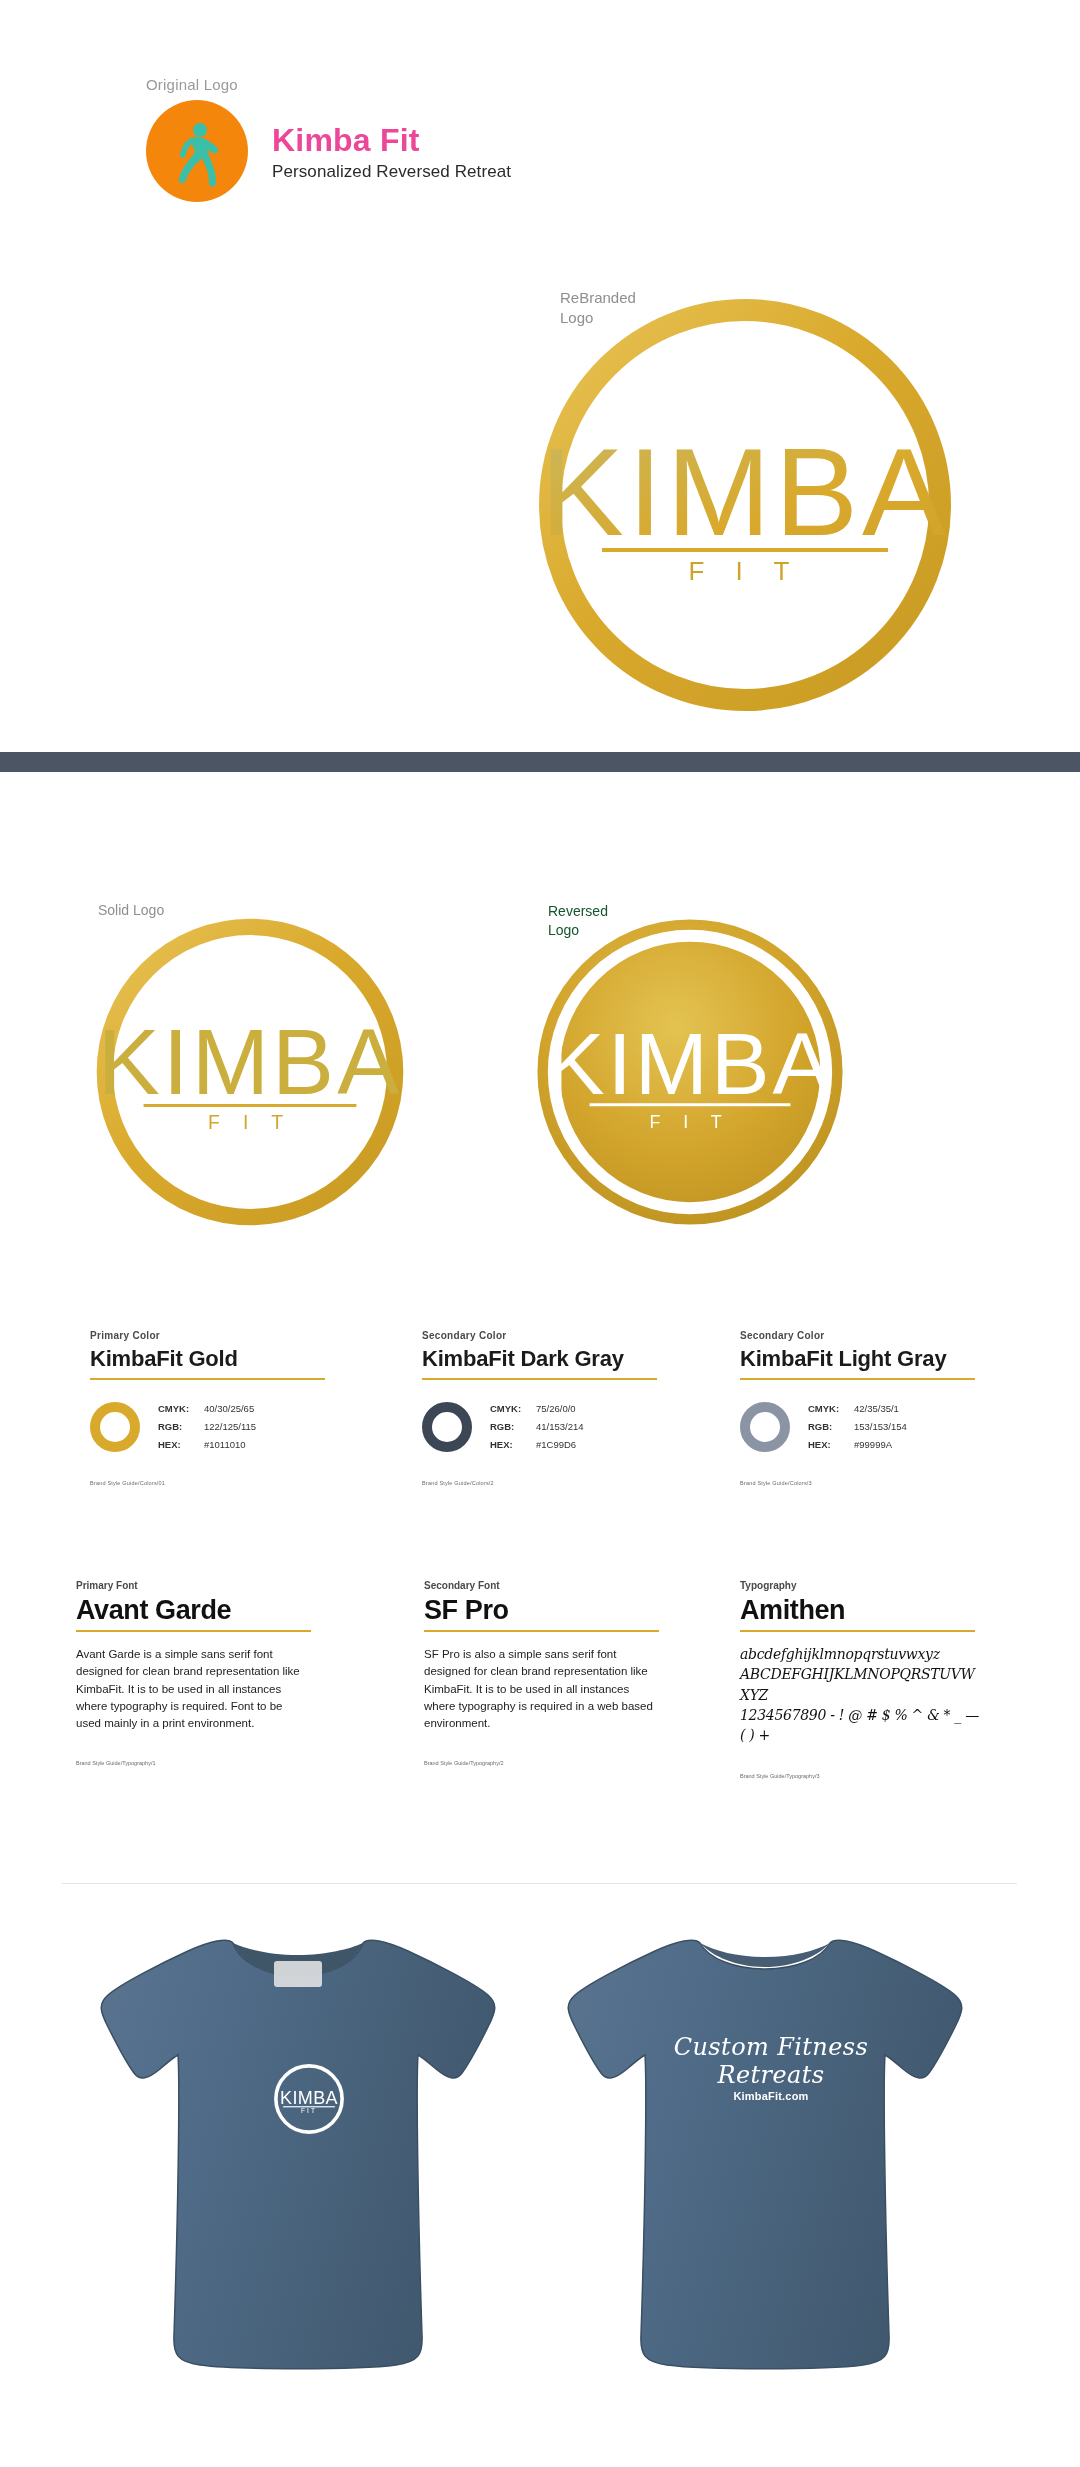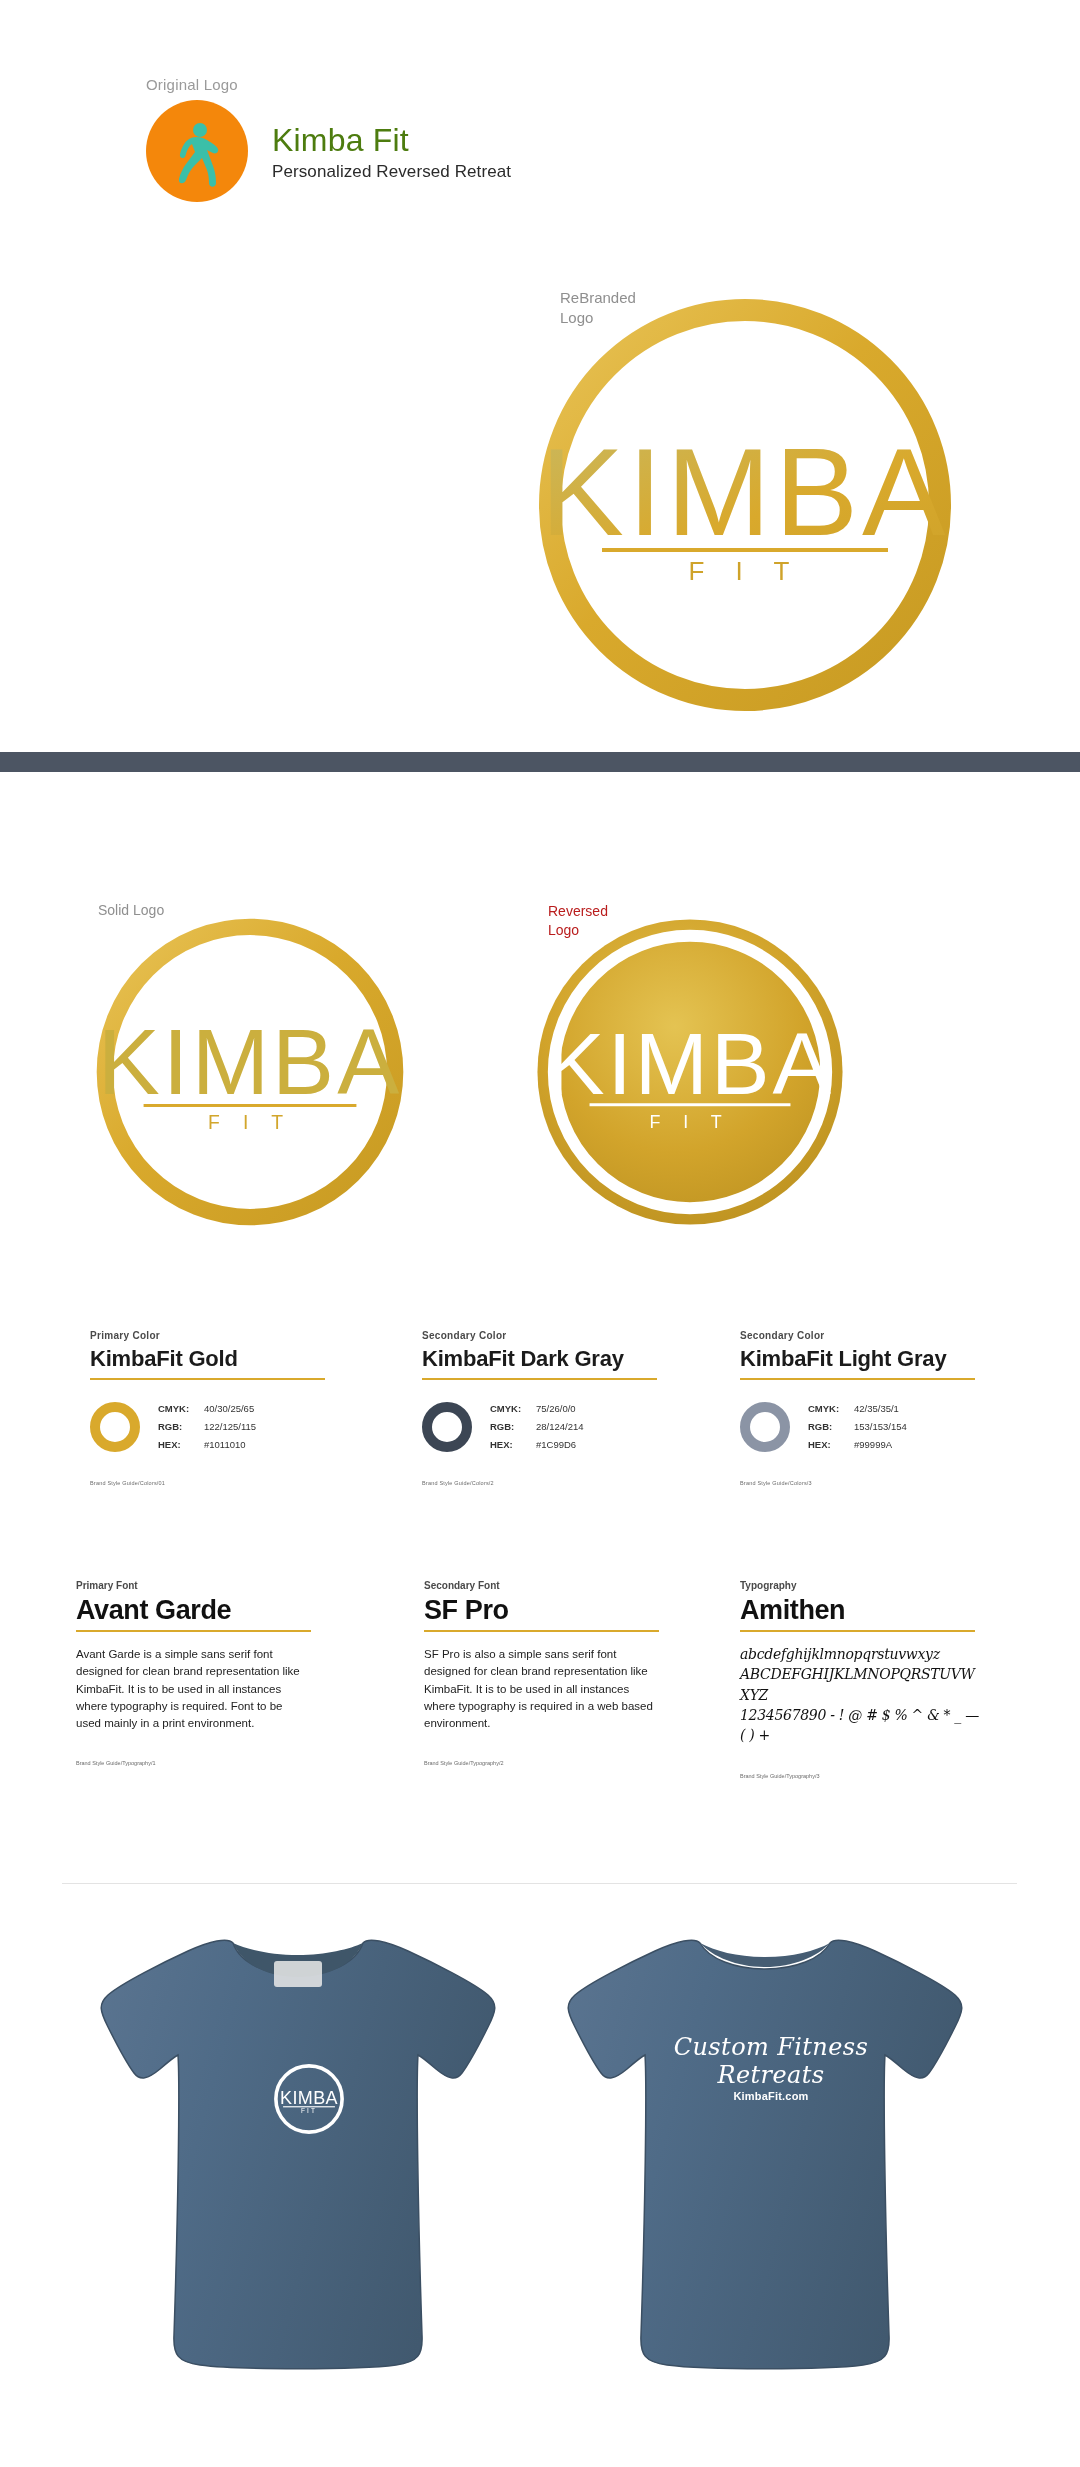--- a/index.html
+++ b/index.html
@@ -37,22 +37,22 @@
     width: 102px; height: 102px;
     border-radius: 50%;
     background: #F4870B;
     position: relative;
     flex: 0 0 auto;
   }
   .orange-circle svg { position: absolute; left: 0; top: 0; }
   .orig-text-block { padding-top: 2px; }
   .orig-title {
     font-size: 32px;
-    font-weight: normal;
-    color: #4d7c0f;
+    font-weight: bold;
+    color: #ec4899;
     letter-spacing: .2px;
     line-height: 1.15;
   }
   .orig-sub {
     font-size: 17px;
     color: #2b2b2b;
     margin-top: 3px;
     letter-spacing: .1px;
   }
 
@@ -81,21 +81,21 @@
 
   
   .sec-two { position: absolute; left: 0; top: 772px; width: 944px; height: 540px; }
   .solid-label {
     position: absolute; left: 98px; top: 130px;
     font-size: 14px; color: #8f8f8f;
   }
   .solid-logo { position: absolute; left: 90px; top: 140px; width: 320px; height: 320px; }
   .rev-label {
     position: absolute; left: 548px; top: 130px;
-    font-size: 14px; color: #b91c1c; line-height: 1.35;
+    font-size: 14px; color: #14532d; line-height: 1.35;
   }
   .rev-logo { position: absolute; left: 530px; top: 140px; width: 320px; height: 320px; }
 
   
   .swatch-row { position: absolute; left: 0; top: 1330px; width: 1080px; }
   .swatch {
     position: absolute;
     width: 300px;
   }
   .sw1 { left: 90px; }
@@ -323,21 +323,21 @@
     </div>
 
     <div class="swatch sw2">
       <div class="sw-kicker">Secondary Color</div>
       <div class="sw-name">KimbaFit Dark Gray</div>
       <div class="sw-rule"></div>
       <div class="sw-body">
         <div class="sw-ring gray"></div>
         <div class="sw-values">
           <div><b>CMYK:</b><span>75/26/0/0</span></div>
-          <div><b>RGB:</b><span>28/124/214</span></div>
+          <div><b>RGB:</b><span>41/153/214</span></div>
           <div><b>HEX:</b><span>#1C99D6</span></div>
         </div>
       </div>
       <div class="sw-foot">Brand Style Guide/Colors/2</div>
     </div>
 
     <div class="swatch sw3">
       <div class="sw-kicker">Secondary Color</div>
       <div class="sw-name">KimbaFit Light Gray</div>
       <div class="sw-rule"></div>

